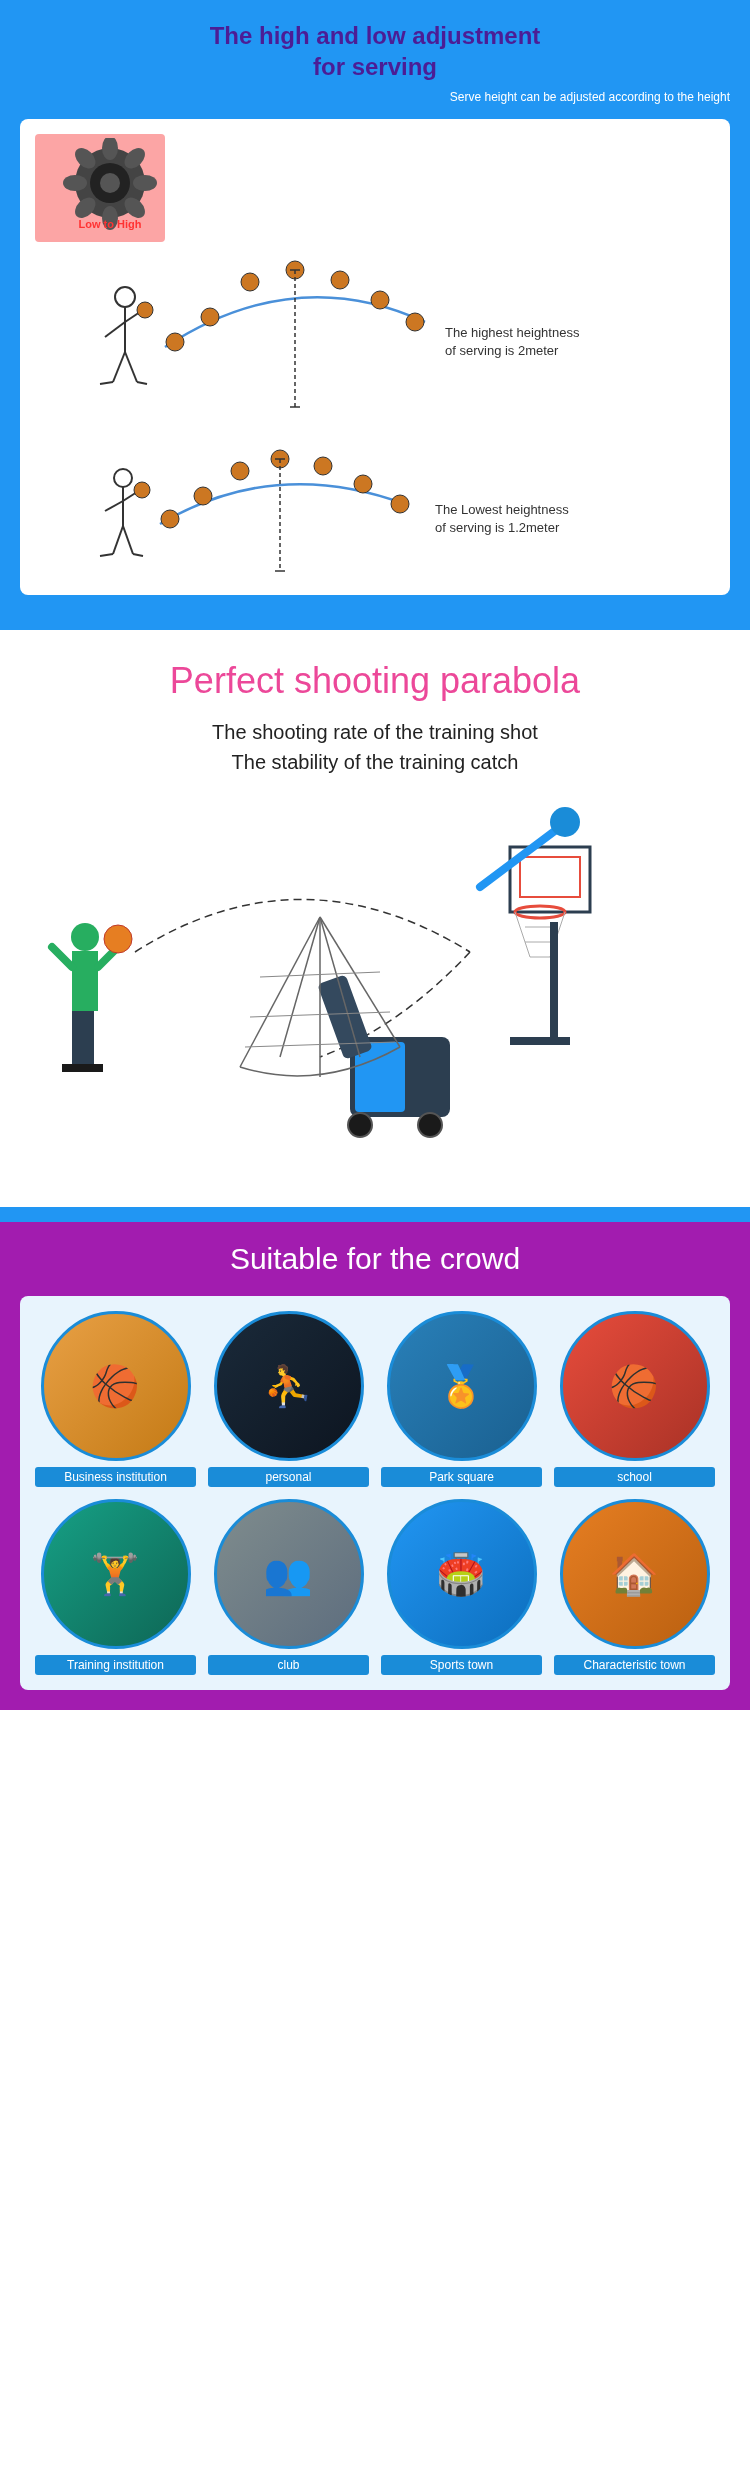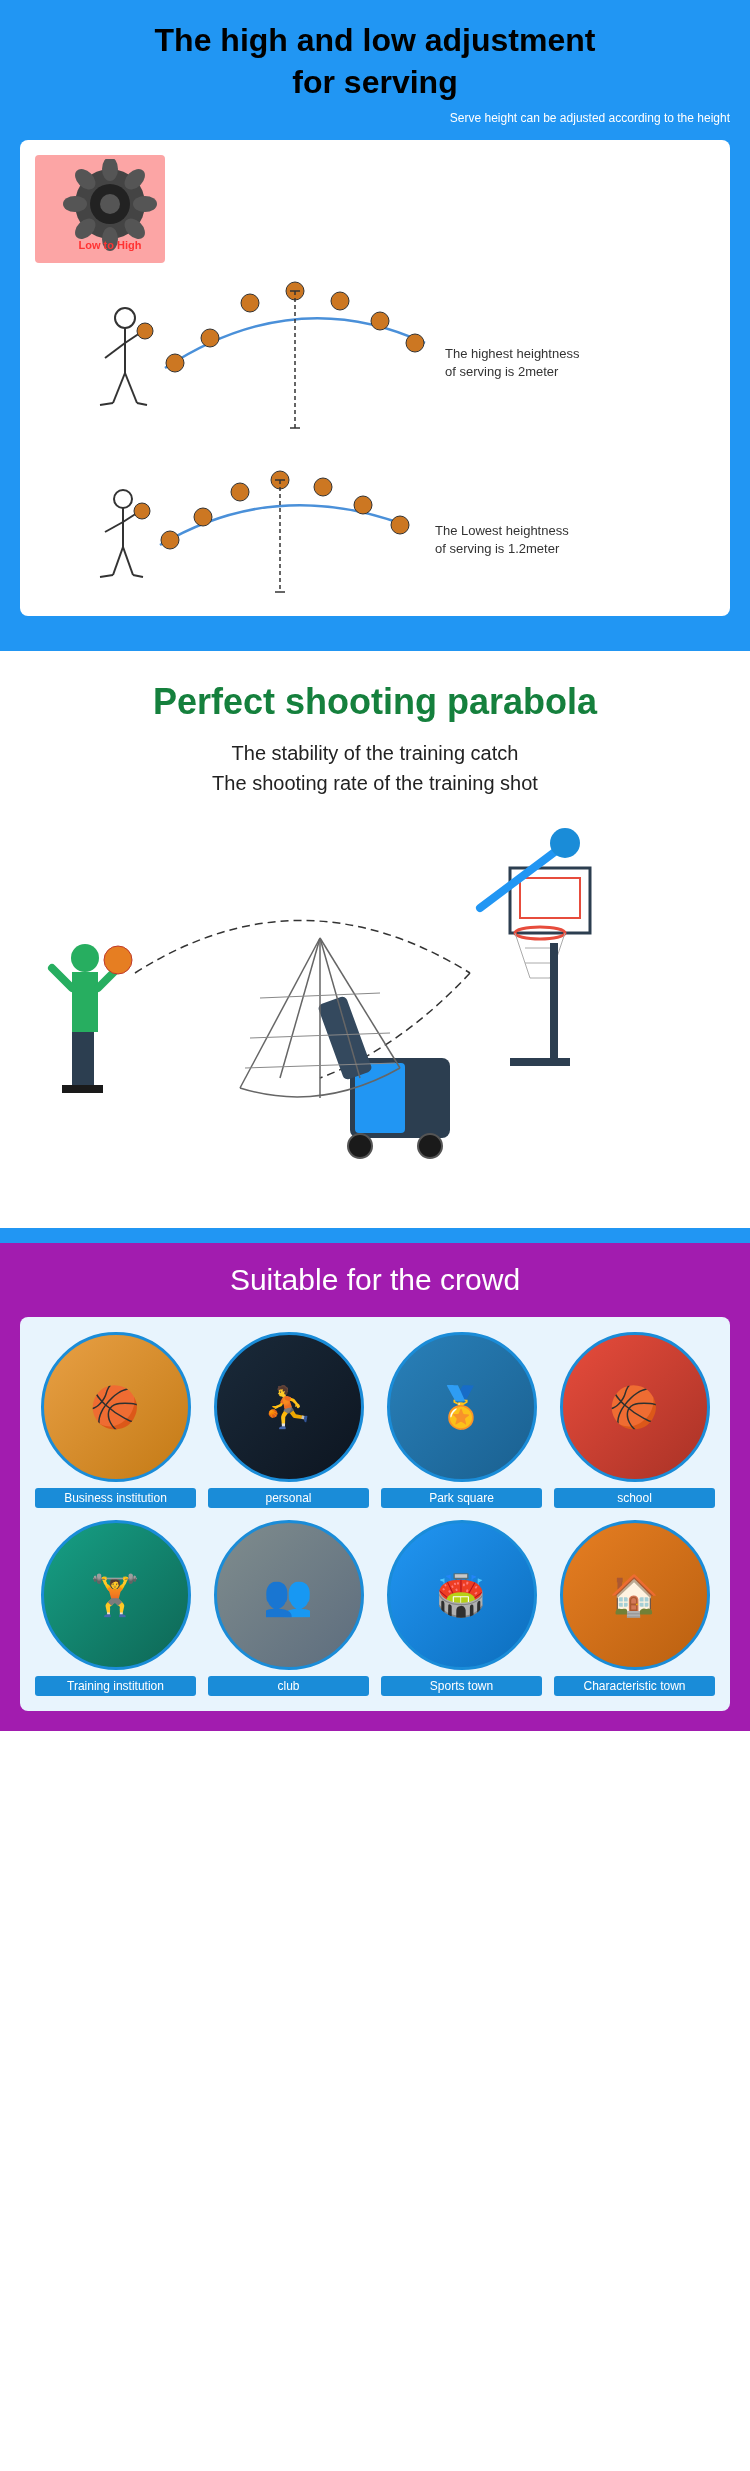--- a/index.html
+++ b/index.html
@@ -9,22 +9,22 @@
       background: #fff;
     }
 
     
     .section1 {
       background: #2196F3;
       padding: 20px;
       text-align: center;
     }
     .section1-title {
-      color: #000000;
-      font-size: 32px;
+      color: #4c1d95;
+      font-size: 24px;
       font-weight: bold;
       line-height: 1.3;
       margin-bottom: 8px;
     }
     .section1-subtitle {
       color: white;
       font-size: 12px;
       margin-bottom: 15px;
       text-align: right;
     }
@@ -63,23 +63,23 @@
       font-size: 14px;
     }
 
     
     .section2 {
       background: white;
       padding: 30px 20px;
       text-align: center;
     }
     .section2-title {
-      color: #15803d;
+      color: #ec4899;
       font-size: 36px;
-      font-weight: bold;
+      font-weight: normal;
       margin-bottom: 15px;
     }
     .section2-desc {
       font-size: 20px;
       color: #222;
       line-height: 1.5;
       margin-bottom: 20px;
     }
     .section2-img {
       width: 100%;
@@ -263,22 +263,22 @@
 
   </div>
 </div>
 
 <div class="section-divider"></div>
 
 <div class="section2-wrapper">
   <div class="section2">
     <div class="section2-title">Perfect shooting parabola</div>
     <div class="section2-desc">
+      <div>The shooting rate of the training shot</div>
       <div>The stability of the training catch</div>
-      <div>The shooting rate of the training shot</div>
     </div>
 
     <div class="section2-img">
       <svg width="710" height="380" viewBox="0 0 710 380">
 
         <g transform="translate(30, 120)">
 
           <circle cx="35" cy="20" r="14" fill="#27ae60"></circle>
 
           <rect x="22" y="34" width="26" height="60" fill="#27ae60"></rect>

